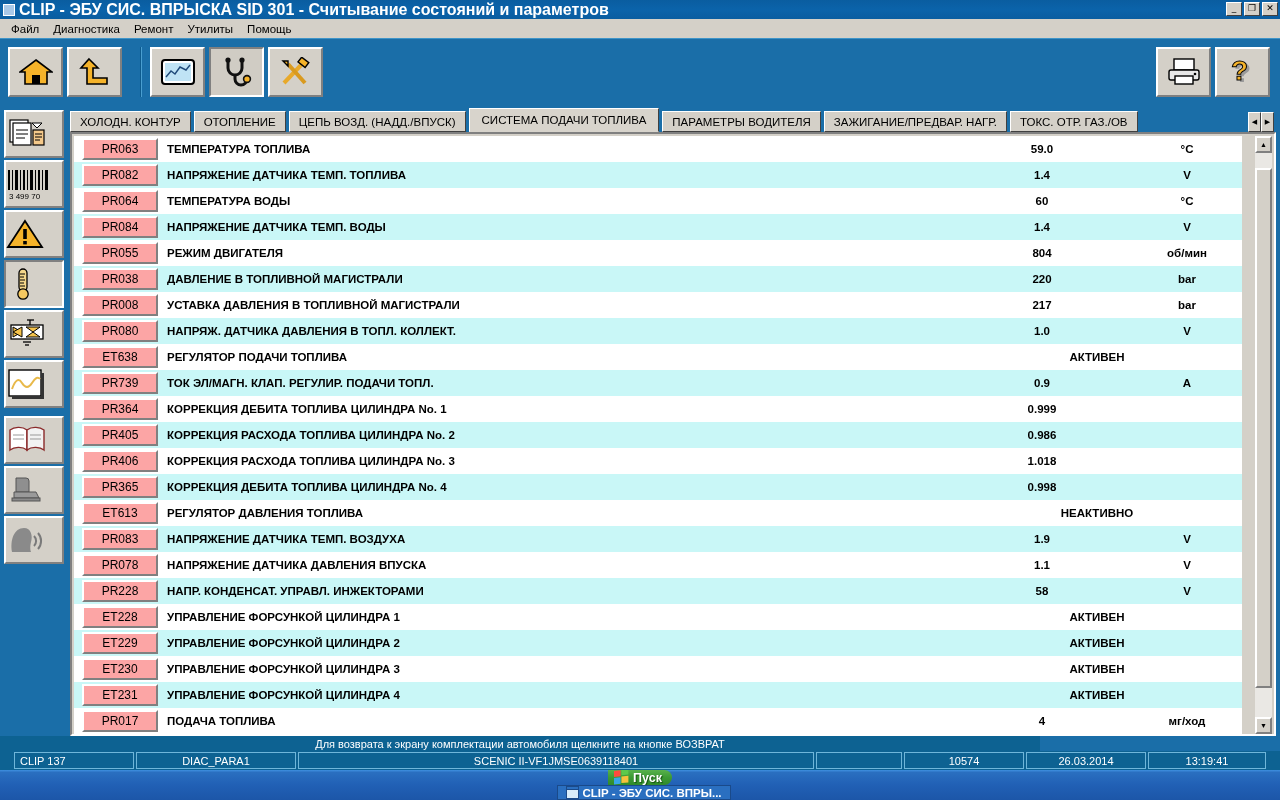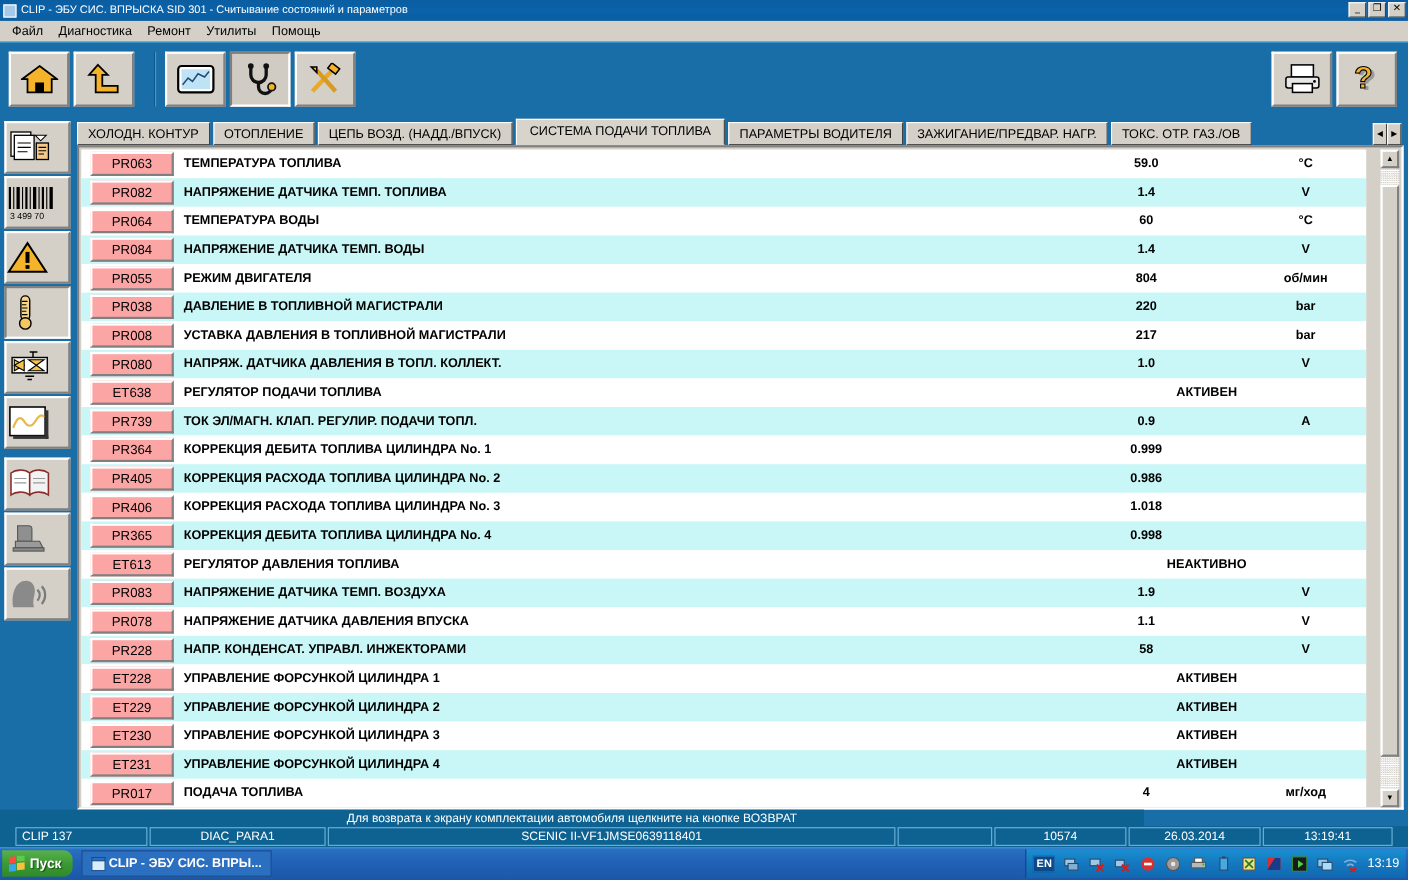--- a/index.html
+++ b/index.html
@@ -16,21 +16,21 @@
   .titlebar {
     position: absolute; left: 0; top: 0; width: 1280px; height: 19px;
     background: linear-gradient(to bottom, #0a5da0 0%, #0b63aa 50%, #0a5da0 100%);
     display: flex; align-items: center;
   }
   .title-ico {
     width: 12px; height: 12px; margin: 0 4px 0 3px;
     background: #a8c8e8; border: 1px solid #fff;
   }
   .title-text {
-    color: #ffffff; font-size: 10px; font-weight: normal;
+    color: #ffffff; font-size: 16px; font-weight: bold;
     white-space: nowrap; letter-spacing: 0px;
   }
   .win-btns { position: absolute; right: 2px; top: 2px; display: flex; gap: 2px; }
   .win-btn {
     width: 16px; height: 14px;
     background: #d4d0c8;
     border: 1px solid; border-color: #ffffff #404040 #404040 #ffffff;
     font-size: 9px; line-height: 11px; text-align: center;
     color: #000; font-family: "DejaVu Sans", sans-serif;
   }
@@ -178,21 +178,21 @@
   .st-cell {
     border: 1px solid #6fb6da; color: #ffffff; font-size: 11px;
     display: flex; align-items: center; padding: 0 5px;
   }
   .st-center { justify-content: center; }
 
   
   .taskbar {
     position: absolute; left: 0; top: 770px; width: 1280px; height: 30px;
     background: linear-gradient(to bottom, #3f90e0 0%, #2a6fc0 8%, #2160b5 50%, #1c56a8 100%);
-    display: flex; align-items: center; padding: 0 2px;
+    display: flex; align-items: center; padding: 0 2px; flex-direction: column;
   }
   .start-btn {
     height: 24px; display: flex; align-items: center; gap: 4px; padding: 0 10px 0 6px;
     background: linear-gradient(to bottom, #58b14c 0%, #3c9a34 50%, #2f8a2a 100%);
     border-radius: 0 8px 8px 0;
     color: #fff; font-weight: bold; font-size: 12.5px;
     text-shadow: 1px 1px 1px #14500f;
   }
   .task-btn {
     height: 24px; margin-left: 8px; display: flex; align-items: center; gap: 3px;

